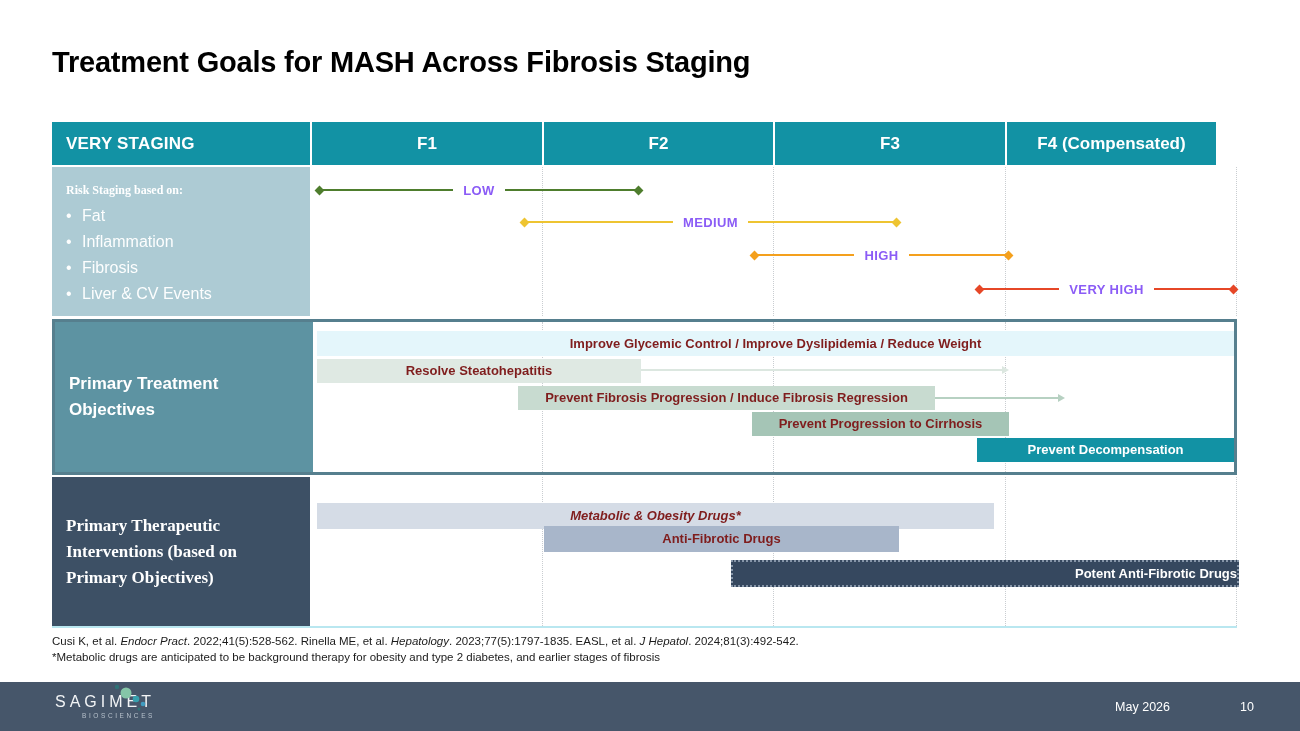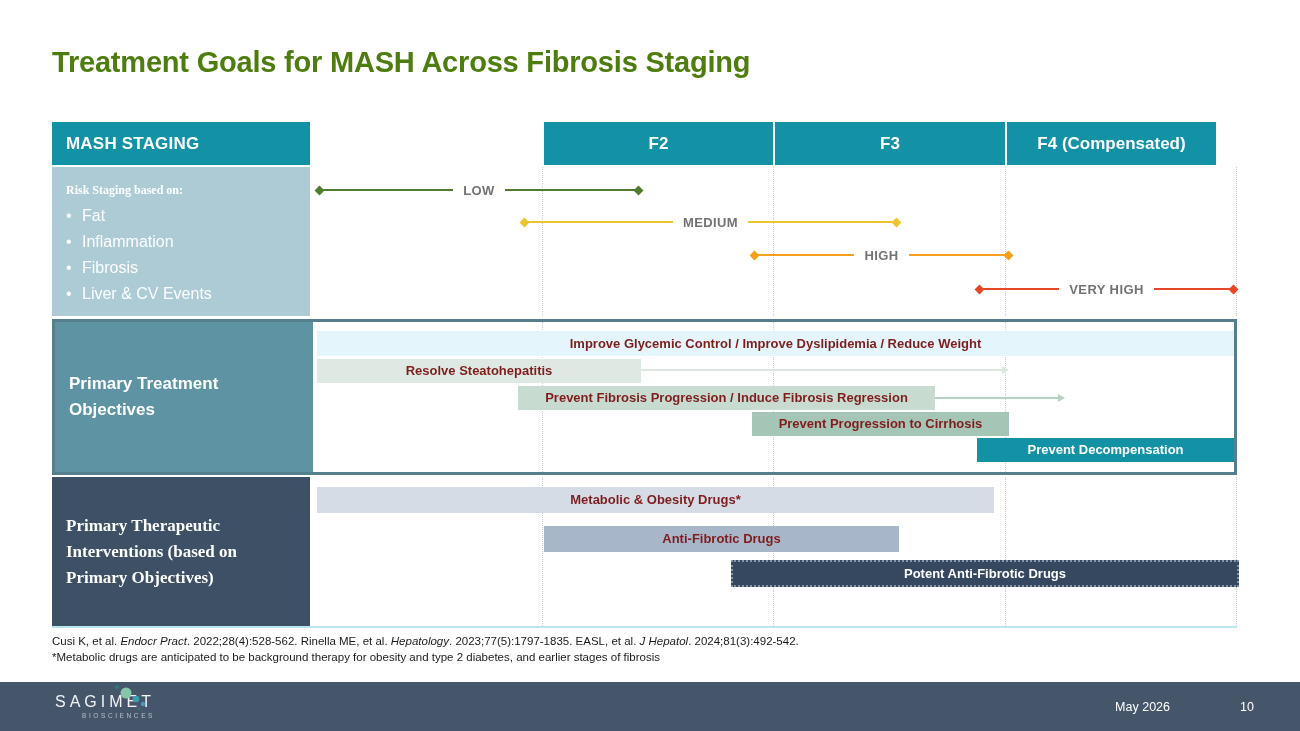--- a/index.html
+++ b/index.html
@@ -1,18 +1,18 @@
 <!DOCTYPE html>
 <html><head>
 <meta charset="utf-8">
 <style>
   html,body{margin:0;padding:0;background:#fff;}
   .slide{position:relative;width:1300px;height:731px;background:#ffffff;overflow:hidden;
          font-family:"Liberation Sans",sans-serif;}
-  .title{position:absolute;left:52px;top:46px;font-size:29px;font-weight:700;color:#4d7c0f;letter-spacing:-0.2px;}
+  .title{position:absolute;left:52px;top:46px;font-size:29px;font-weight:700;color:#000000;letter-spacing:-0.2px;}
 
   
   .hcell{position:absolute;top:122px;height:43px;background:#1292a4;color:#fff;font-weight:700;
          font-size:17px;display:flex;align-items:center;justify-content:center;box-sizing:border-box;}
   .hcell.first{justify-content:flex-start;padding-left:14px;letter-spacing:0.2px;}
 
   
   .row{position:absolute;left:52px;width:1185px;box-sizing:border-box;}
   .risk-row{top:167px;height:149px;}
   .obj-row{top:319px;height:156px;border:3px solid #567f8e;background:#fff;}
@@ -27,21 +27,21 @@
              padding-left:14px;font-size:17px;font-weight:700;line-height:26px;}
   .obj-label .inner{width:185px;}
   .int-label{width:258px;height:149px;background:#3d5065;display:flex;align-items:center;
              padding-left:14px;font-size:17px;font-weight:700;line-height:26px;}
   .int-label .inner{width:210px;font-family:Liberation Serif, serif;}
 
   
   .vsep{position:absolute;top:0;bottom:0;width:0;border-left:1px dotted #c9cdd1;}
 
   
-  .arrow{position:absolute;height:18px;display:flex;align-items:center;color:#737373;
+  .arrow{position:absolute;height:18px;display:flex;align-items:center;color:#8b5cf6;
          font-weight:700;font-size:13px;letter-spacing:0.4px;}
   .arrow .ln{flex:1 1 auto;height:2px;background:var(--c);}
   .arrow .dm{flex:0 0 auto;width:7px;height:7px;background:var(--c);transform:rotate(45deg);}
   .arrow .lb{flex:0 0 auto;margin:0 10px;white-space:nowrap;}
 
   
   .bar{position:absolute;text-align:center;font-size:13px;font-weight:700;color:#7f1d1d;
        background:var(--c);white-space:nowrap;box-sizing:border-box;}
   .bar.light-text{color:#ffffff;}
   .thin-arrow{position:absolute;height:2px;background:var(--c);}
@@ -65,21 +65,24 @@
             color:#fff;font-size:12.5px;}
 </style>
 </head>
 <body>
 
 <div class="slide">
 
   <div class="title">Treatment Goals for MASH Across Fibrosis Staging</div>
 
   <div class="hcell first" style="left:52px;width:258px;">
-    <span>MASH STAGING</span>
+    <span>VERY STAGING</span>
+  </div>
+  <div class="hcell" style="left:312px;width:230px;">
+    <span>F1</span>
   </div>
   <div class="hcell" style="left:544px;width:229px;">
     <span>F2</span>
   </div>
   <div class="hcell" style="left:775px;width:230px;">
     <span>F3</span>
   </div>
   <div class="hcell" style="left:1007px;width:209px;">
     <span>F4 (Compensated)</span>
   </div>
@@ -153,29 +156,29 @@
   <div class="row int-row">
     <div class="vsep" style="left:490px;"></div>
     <div class="vsep" style="left:721px;"></div>
     <div class="vsep" style="left:953px;"></div>
     <div class="vsep" style="left:1184px;"></div>
 
     <div class="label-cell int-label">
       <div class="inner">Primary Therapeutic Interventions (based on Primary Objectives)</div>
     </div>
 
-    <div class="bar" style="left: 265px; top: 10px; width: 677px; height: 26px; line-height: 26px; --c: #d5dce6;">Metabolic &amp; Obesity Drugs*</div>
+    <div class="bar" style="left: 265px; top: 26px; width: 677px; height: 26px; line-height: 26px; font-style: italic; --c: #d5dce6;">Metabolic &amp; Obesity Drugs*</div>
 
     <div class="bar" style="left: 492px; top: 49px; width: 355px; height: 26px; line-height: 26px; --c: #a8b6ca;">Anti-Fibrotic Drugs</div>
 
-    <div class="bar light-text potent" style="left: 679px; top: 83px; width: 508px; height: 27px; line-height: 23px; --c: #36485f;">Potent Anti-Fibrotic Drugs</div>
+    <div class="bar light-text potent" style="left: 679px; top: 83px; width: 508px; height: 27px; line-height: 23px; text-align: right; --c: #36485f;">Potent Anti-Fibrotic Drugs</div>
   </div>
 
   <div class="footnotes">
-    <div><span>Cusi K, et al. </span><span class="it">Endocr Pract</span><span>. 2022;28(4):528-562. </span><span>Rinella ME, et al. </span><span class="it">Hepatology</span><span>. 2023;77(5):1797-1835. </span><span>EASL, et al. </span><span class="it">J Hepatol</span><span>. 2024;81(3):492-542.</span></div>
+    <div><span>Cusi K, et al. </span><span class="it">Endocr Pract</span><span>. 2022;41(5):528-562. </span><span>Rinella ME, et al. </span><span class="it">Hepatology</span><span>. 2023;77(5):1797-1835. </span><span>EASL, et al. </span><span class="it">J Hepatol</span><span>. 2024;81(3):492-542.</span></div>
     <div>*Metabolic drugs are anticipated to be background therapy for obesity and type 2 diabetes, and earlier stages of fibrosis</div>
   </div>
 
   <div class="bottom-bar">
     <div class="brand">
       <div class="nm">SAGIMET</div>
       <div class="sub">BIOSCIENCES</div>
     </div>
     <svg class="brand-dots" width="50" height="36" viewBox="0 0 50 36">
       <circle cx="9" cy="7" r="2.2" fill="#2f7377"></circle>

